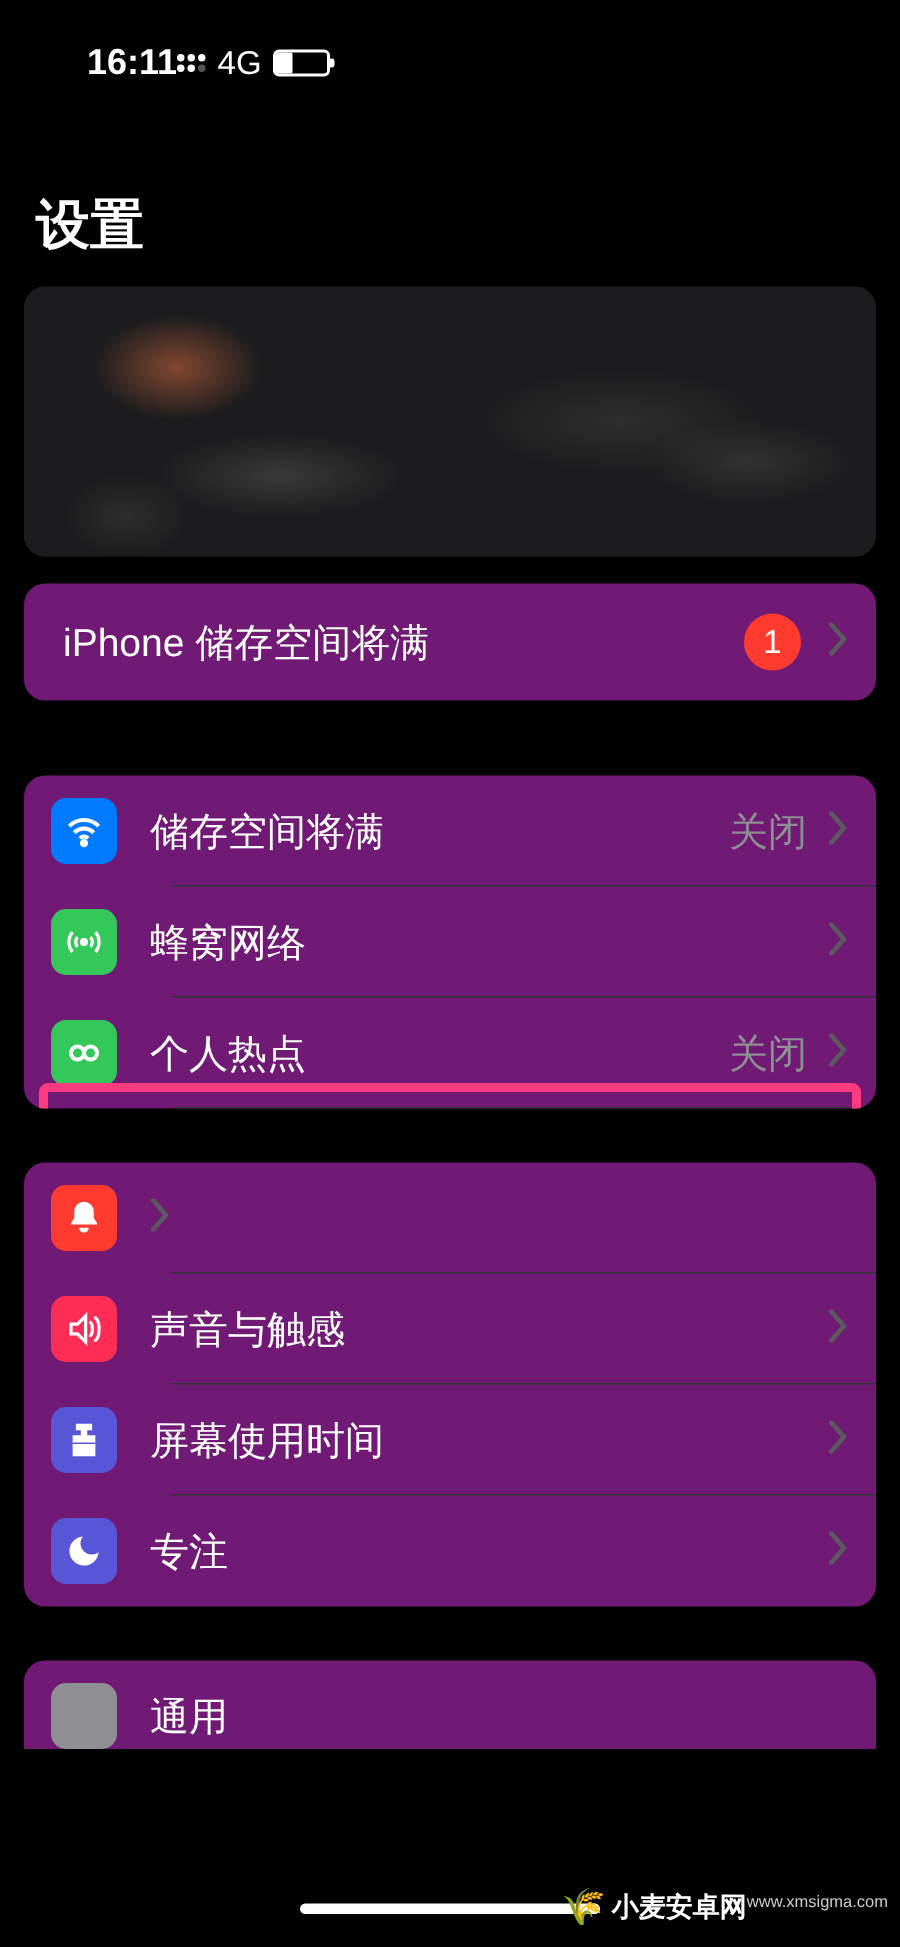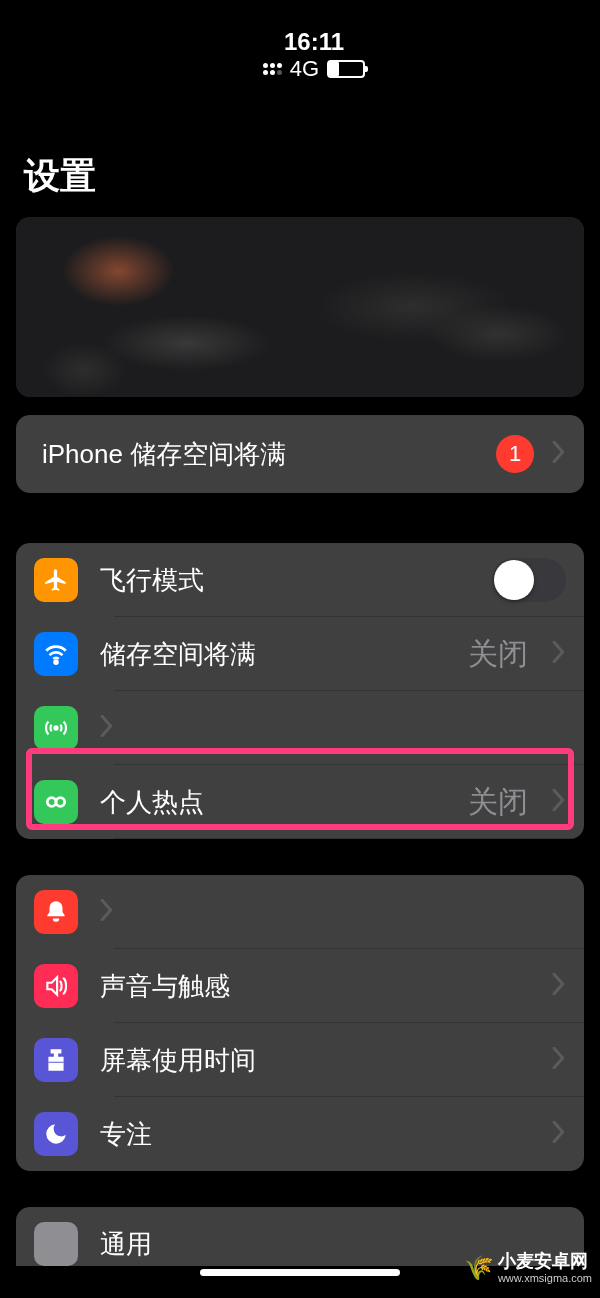--- a/index.html
+++ b/index.html
@@ -11,26 +11,25 @@
     body {
       background: #000;
       color: #fff;
       width: 600px;
       height: 1298px;
       position: relative;
       overflow: hidden;
     }
     .status-bar {
       display: flex;
-      justify-content: space-between;
+      justify-content: flex-start;
       align-items: center;
       padding: 28px 30px 10px 58px;
       font-size: 24px;
       font-weight: 600;
-      flex-direction: column;
     }
     .status-right {
       display: flex;
       align-items: center;
       gap: 8px;
     }
     .signal-dots {
       display: grid;
       grid-template-columns: repeat(3, 1fr);
       grid-template-rows: repeat(2, 1fr);
@@ -91,21 +90,21 @@
       background: 
         radial-gradient(ellipse 80px 50px at 18% 30%, rgba(200,100,60,0.6), transparent 70%),
         radial-gradient(ellipse 120px 40px at 30% 70%, rgba(60,60,60,0.9), transparent 70%),
         radial-gradient(ellipse 140px 50px at 70% 50%, rgba(50,50,50,0.8), transparent 70%),
         radial-gradient(ellipse 100px 40px at 85% 65%, rgba(55,55,55,0.8), transparent 70%),
         radial-gradient(ellipse 60px 40px at 12% 85%, rgba(50,50,50,0.8), transparent 70%),
         linear-gradient(#1c1c1e, #1c1c1e);
     }
     .section {
       margin: 0 16px 36px 16px;
-      background: #404040;
+      background: #701a75;
       border-radius: 14px;
       overflow: hidden;
     }
     .section.first-after-profile {
       margin-top: 18px;
       margin-bottom: 50px;
     }
     .row {
       display: flex;
       align-items: center;
@@ -140,22 +139,22 @@
       margin-right: 22px;
     }
     .icon-box svg { width: 26px; height: 26px; }
     .row-label {
       flex: 1;
       font-size: 26px;
       font-weight: 400;
     }
     .row-value {
       color: #8e8e93;
-      font-size: 30px;
-      margin-right: 24px;
+      font-size: 26px;
+      margin-right: 14px;
     }
     .chevron {
       color: #5a5a5f;
       flex-shrink: 0;
     }
     .chevron svg { width: 14px; height: 22px; }
     .badge {
       width: 38px;
       height: 38px;
       background: #ff3b30;
@@ -213,21 +212,20 @@
       align-items: center;
       gap: 4px;
       color: #fff;
     }
     .watermark-logo {
       font-size: 24px;
       line-height: 1;
     }
     .watermark-text {
       display: flex;
-      flex-direction: column;
       line-height: 1.1;
     }
     .watermark-name { font-size: 18px; font-weight: 600; }
     .watermark-url { font-size: 11px; color: #ccc; }
     .bg-orange { background: #ff9500; }
     .bg-blue { background: #007aff; }
     .bg-green { background: #34c759; }
     .bg-red { background: #ff3b30; }
     .bg-indigo { background: #5856d6; }
     .bg-gray { background: #8e8e93; }
@@ -269,31 +267,20 @@
     <div class="chevron">
       <svg viewBox="0 0 10 18" fill="none">
           <path d="M1 1l7 8-7 8" stroke="currentColor" stroke-width="2.5" stroke-linecap="round" stroke-linejoin="round"></path>
         </svg>
     </div>
   </div>
 </div>
 
 <div class="section connectivity">
 
-  <div class="row">
-    <div class="icon-box bg-orange">
-      <svg viewBox="0 0 24 24" fill="#fff">
-          <path d="M21 16v-2l-8-5V3.5a1.5 1.5 0 00-3 0V9l-8 5v2l8-2.5V19l-2 1.5V22l3.5-1 3.5 1v-1.5L13 19v-5.5l8 2.5z"></path>
-        </svg>
-    </div>
-    <div class="row-label">飞行模式</div>
-    <div class="toggle">
-      <div class="toggle-knob"></div>
-    </div>
-  </div>
 
   <div class="row">
     <div class="icon-box bg-blue">
       <svg viewBox="0 0 24 24" fill="none" stroke="#fff" stroke-width="2.5">
           <path d="M3 9c5-5 13-5 18 0M6 13c3.3-3.3 8.7-3.3 12 0M9.5 16.5c1.4-1.4 3.6-1.4 5 0"></path>
           <circle cx="12" cy="19.5" r="1.3" fill="#fff"></circle>
         </svg>
     </div>
     <div class="row-label">储存空间将满</div>
     <div class="row-value">关闭</div>
@@ -305,20 +292,21 @@
   </div>
 
 
   <div class="row">
     <div class="icon-box bg-green">
       <svg viewBox="0 0 24 24" fill="none" stroke="#fff" stroke-width="2">
           <path d="M5 6c-3 3-3 9 0 12M8 9c-1.5 1.5-1.5 4.5 0 6M19 6c3 3 3 9 0 12M16 9c1.5 1.5 1.5 4.5 0 6"></path>
           <circle cx="12" cy="12" r="1.5" fill="#fff"></circle>
         </svg>
     </div>
+    <div class="row-label">蜂窝网络</div>
     <div class="chevron">
       <svg viewBox="0 0 10 18" fill="none">
           <path d="M1 1l7 8-7 8" stroke="currentColor" stroke-width="2.5" stroke-linecap="round" stroke-linejoin="round"></path>
         </svg>
     </div>
   </div>
 
   <div class="row">
     <div class="icon-box bg-green">
       <svg viewBox="0 0 24 24" fill="none" stroke="#fff" stroke-width="2.5">

